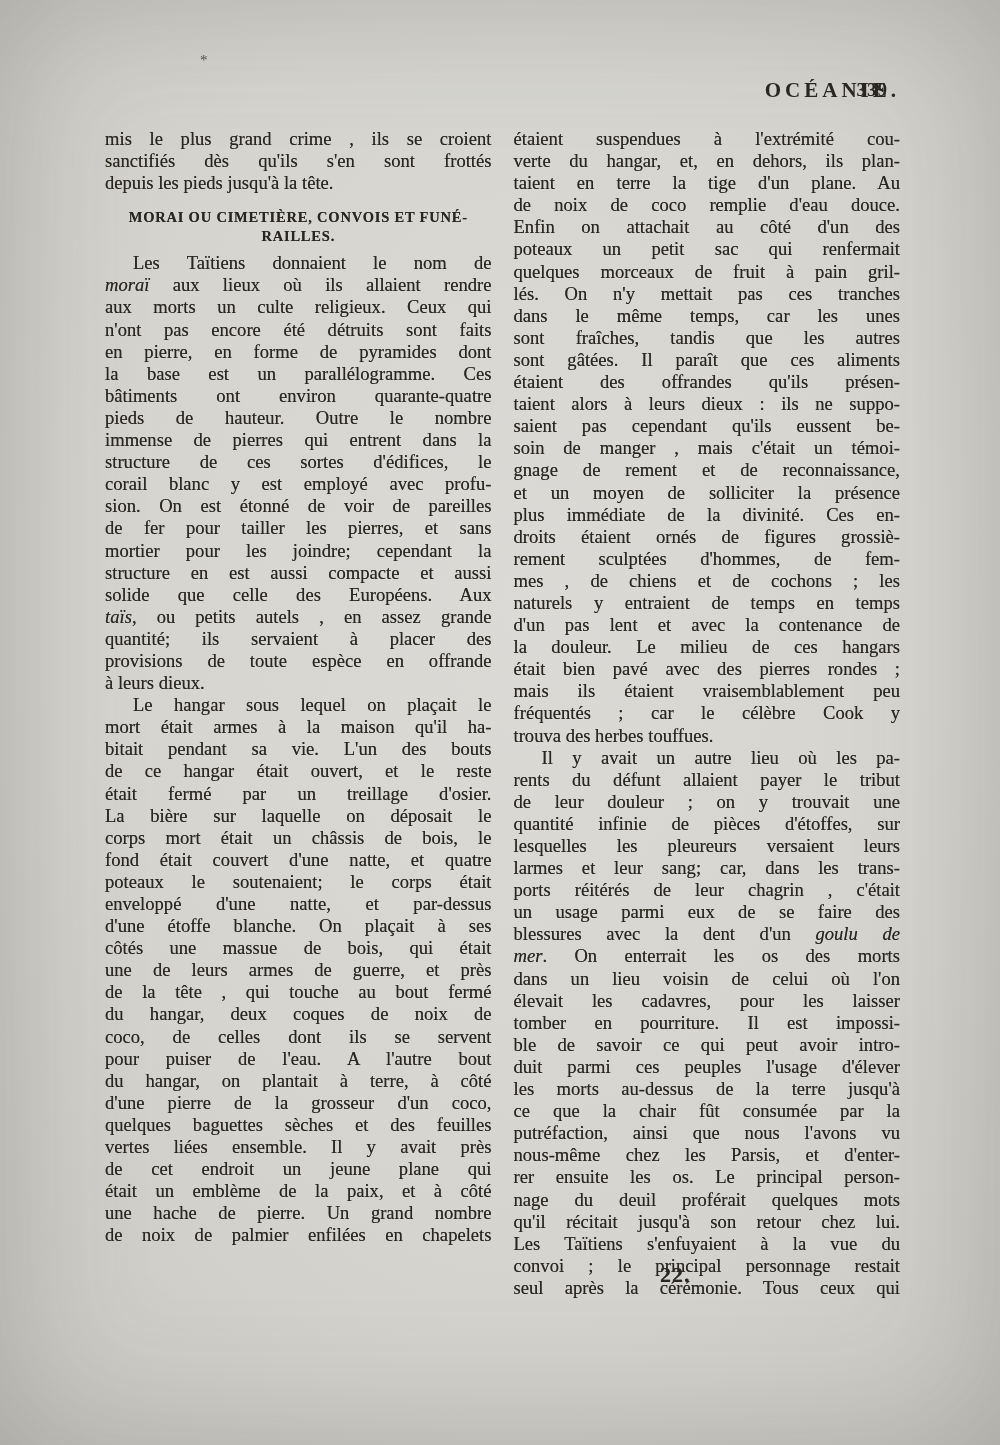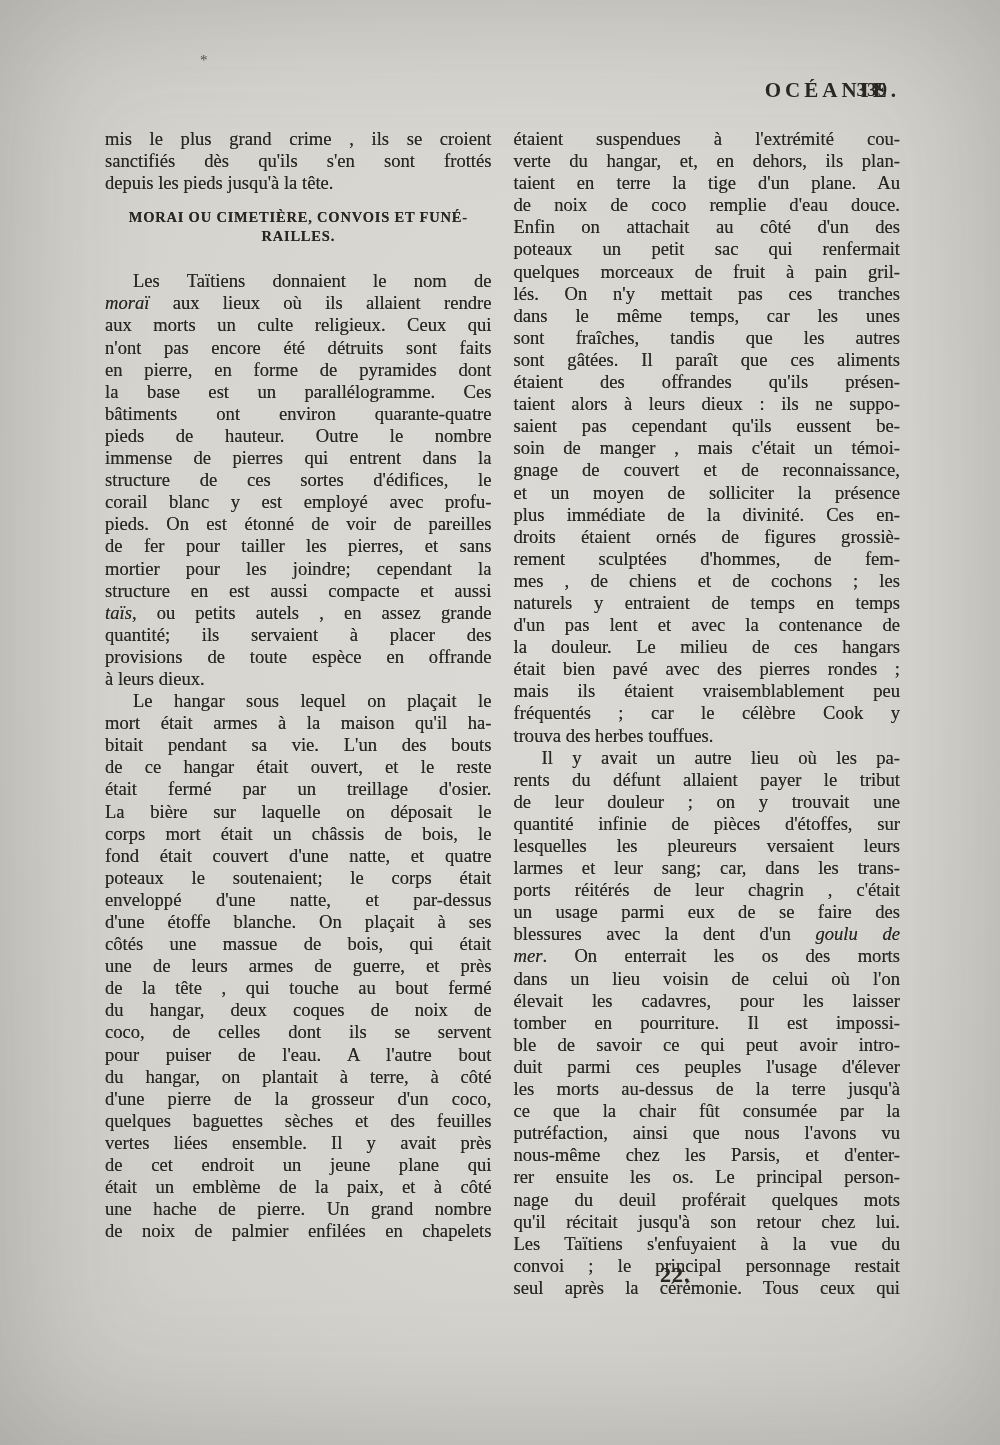--- a/index.html
+++ b/index.html
@@ -73,21 +73,21 @@
   }
   .line.indent {
     text-indent: 28px;
   }
   .section-heading {
     text-align: center;
     font-size: 14.5px;
     line-height: 19px;
     letter-spacing: 0.8px;
     font-weight: 600;
-    margin: 14px 0 24px 0;
+    margin: 14px 0 6px 0;
     text-shadow: 0 0 0.5px rgba(41, 39, 31, 0.65);
   }
   .signature-mark {
     position: absolute;
     left: 660px;
     top: 1262px;
     width: 80px;
     font-size: 22px;
     font-weight: 600;
     letter-spacing: 1px;
@@ -126,24 +126,25 @@
             <div class="line"><i>moraï</i><span> aux lieux où ils allaient rendre</span></div>
             <div class="line"><span>aux morts un culte religieux. Ceux qui</span></div>
             <div class="line"><span>n'ont pas encore été détruits sont faits</span></div>
             <div class="line"><span>en pierre, en forme de pyramides dont</span></div>
             <div class="line"><span>la base est un parallélogramme. Ces</span></div>
             <div class="line"><span>bâtiments ont environ quarante-quatre</span></div>
             <div class="line"><span>pieds de hauteur. Outre le nombre</span></div>
             <div class="line"><span>immense de pierres qui entrent dans la</span></div>
             <div class="line"><span>structure de ces sortes d'édifices, le</span></div>
             <div class="line"><span>corail blanc y est employé avec profu-</span></div>
-            <div class="line"><span>pieds. On est étonné de voir de pareilles</span></div>
+            <div class="line"><span>sion. On est étonné de voir de pareilles</span></div>
             <div class="line"><span>de fer pour tailler les pierres, et sans</span></div>
             <div class="line"><span>mortier pour les joindre; cependant la</span></div>
             <div class="line"><span>structure en est aussi compacte et aussi</span></div>
+            <div class="line"><span>solide que celle des Européens. Aux</span></div>
             <div class="line"><i>taïs</i><span>, ou petits autels , en assez grande</span></div>
             <div class="line"><span>quantité; ils servaient à placer des</span></div>
             <div class="line"><span>provisions de toute espèce en offrande</span></div>
             <div class="line para-end"><span>à leurs dieux.</span></div>
           </div>
         <div class="para">
             <div class="line indent"><span>Le hangar sous lequel on plaçait le</span></div>
             <div class="line"><span>mort était armes à la maison qu'il ha-</span></div>
             <div class="line"><span>bitait pendant sa vie. L'un des bouts</span></div>
             <div class="line"><span>de ce hangar était ouvert, et le reste</span></div>
@@ -181,21 +182,21 @@
             <div class="line"><span>poteaux un petit sac qui renfermait</span></div>
             <div class="line"><span>quelques morceaux de fruit à pain gril-</span></div>
             <div class="line"><span>lés. On n'y mettait pas ces tranches</span></div>
             <div class="line"><span>dans le même temps, car les unes</span></div>
             <div class="line"><span>sont fraîches, tandis que les autres</span></div>
             <div class="line"><span>sont gâtées. Il paraît que ces aliments</span></div>
             <div class="line"><span>étaient des offrandes qu'ils présen-</span></div>
             <div class="line"><span>taient alors à leurs dieux : ils ne suppo-</span></div>
             <div class="line"><span>saient pas cependant qu'ils eussent be-</span></div>
             <div class="line"><span>soin de manger , mais c'était un témoi-</span></div>
-            <div class="line"><span>gnage de couvert et de reconnaissance,</span></div>
+            <div class="line"><span>gnage de rement et de reconnaissance,</span></div>
             <div class="line"><span>et un moyen de solliciter la présence</span></div>
             <div class="line"><span>plus immédiate de la divinité. Ces en-</span></div>
             <div class="line"><span>droits étaient ornés de figures grossiè-</span></div>
             <div class="line"><span>rement sculptées d'hommes, de fem-</span></div>
             <div class="line"><span>mes , de chiens et de cochons ; les</span></div>
             <div class="line"><span>naturels y entraient de temps en temps</span></div>
             <div class="line"><span>d'un pas lent et avec la contenance de</span></div>
             <div class="line"><span>la douleur. Le milieu de ces hangars</span></div>
             <div class="line"><span>était bien pavé avec des pierres rondes ;</span></div>
             <div class="line"><span>mais ils étaient vraisemblablement peu</span></div>

